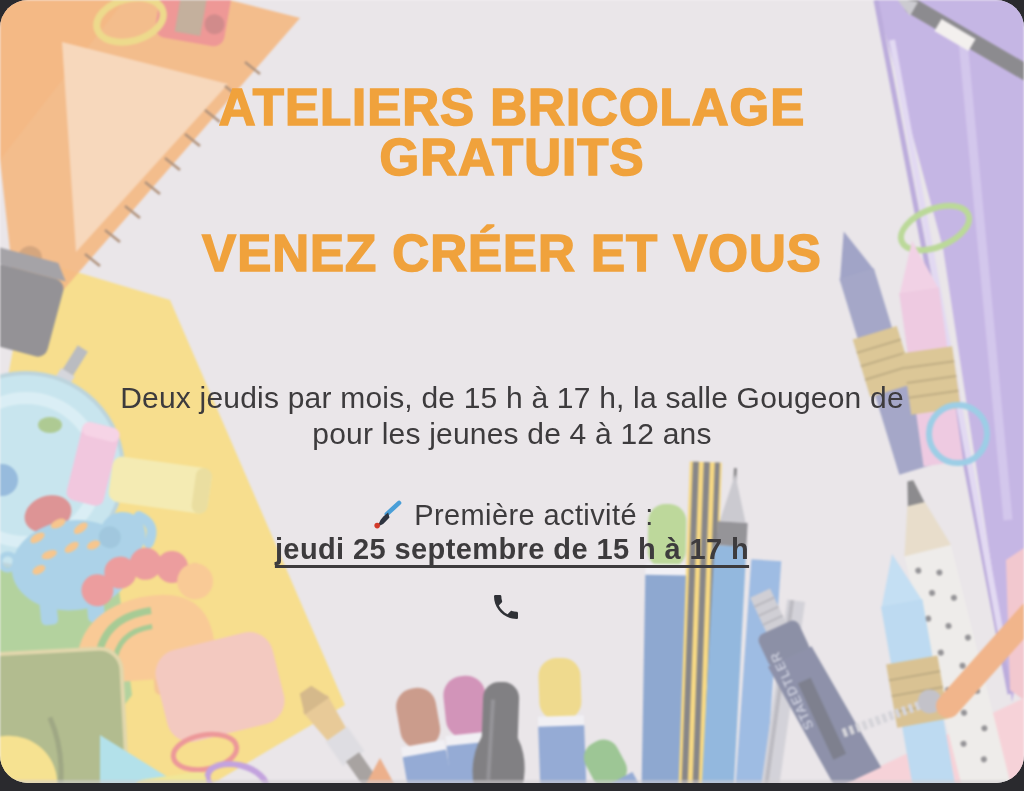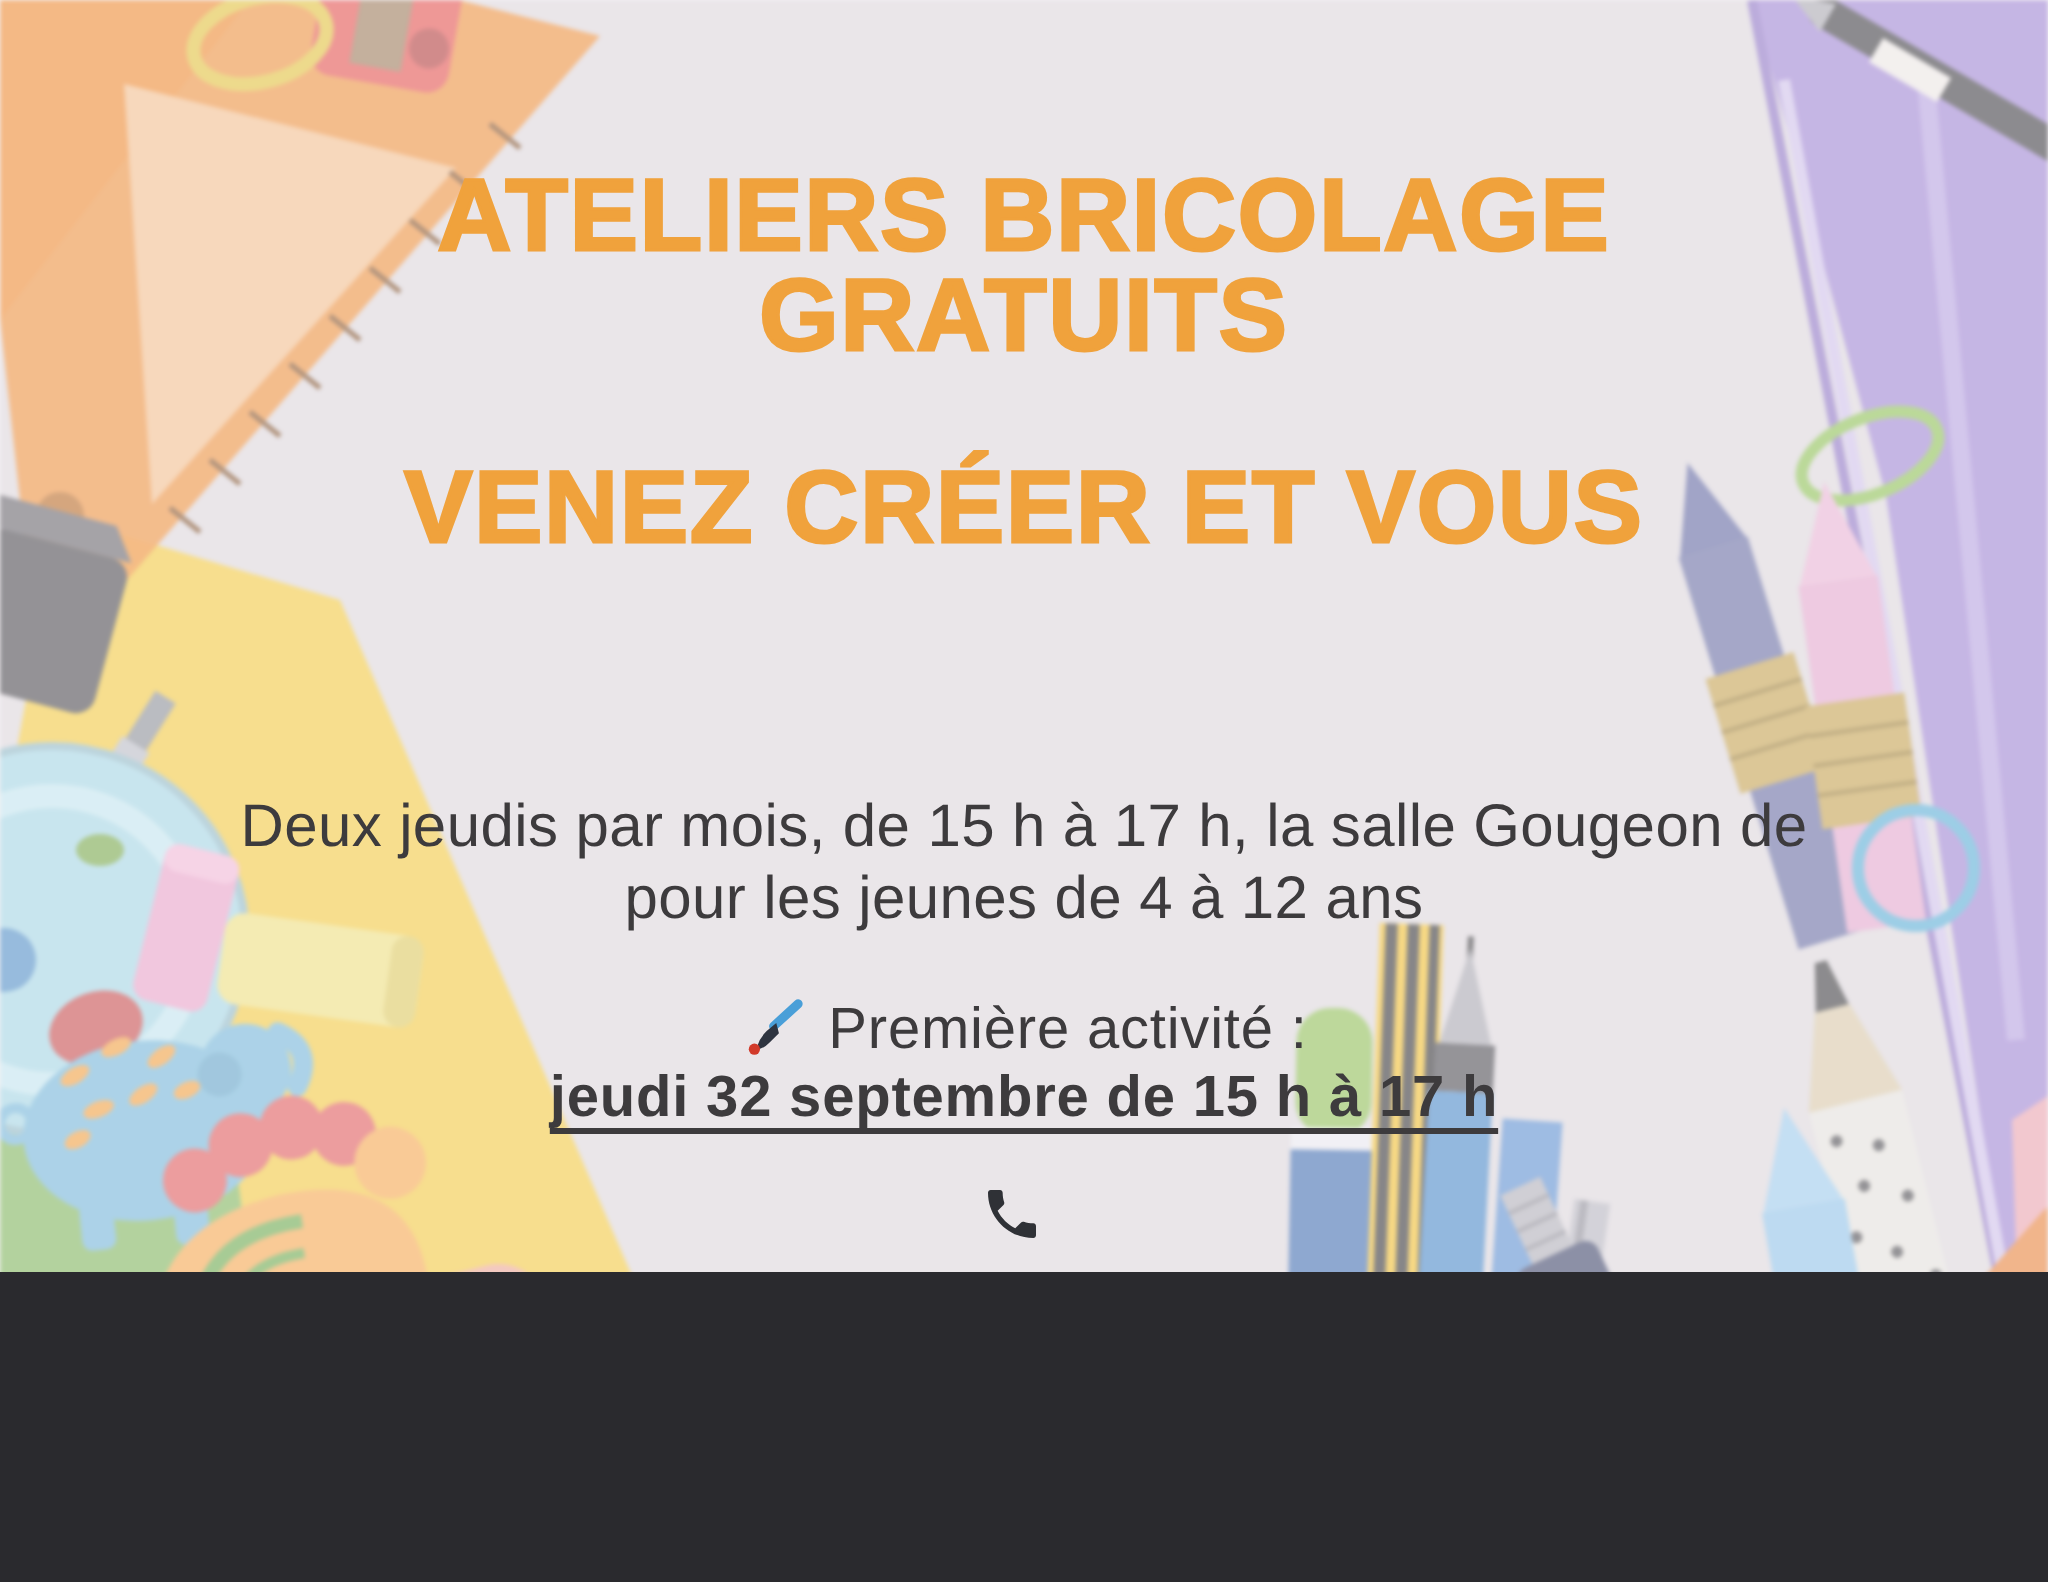--- a/index.html
+++ b/index.html
@@ -2,38 +2,39 @@
 <html style="--title_orange: #F0A23C; --text_dark: #3D3B3D; --background: #EFECEF;"><head>
 <meta charset="utf-8">
 <style>
   :root{
     --title_orange:#F0A23C;
     --text_dark:#3D3B3D;
     --background:#EFECEF;
   }
   html,body{margin:0;padding:0;background:#2a2a2e;}
   .poster{
-    position:relative;width:1024px;height:636px;overflow:hidden;
+    position:relative;width:1024px;height:783px;overflow:hidden;
     background:var(--background);
     font-family:"Liberation Sans",sans-serif;
+    border-radius:28px;
   }
   .photo{position:absolute;left:0;top:0;width:1024px;height:791px;filter:blur(1.1px);}
   .wash{position:absolute;inset:0;background:rgba(253,251,253,0.42);}
   .content{position:absolute;inset:0;text-align:center;color:var(--text_dark);}
   .title,.subtitle{
     position:absolute;left:0;right:0;margin:0;
     color:var(--title_orange);
     font-size:51px;line-height:50px;font-weight:900;letter-spacing:1px;
     -webkit-text-stroke:1.6px var(--title_orange);
   }
   .title{top:83px;}
   .subtitle{top:229px;}
   .tline{display:block;}
   .body-text{
-    position:absolute;top:380px;left:0;right:0;margin:16px;
+    position:absolute;top:380px;left:0;right:0;margin:0;
     font-size:30px;line-height:36px;font-weight:400;letter-spacing:.2px;
   }
   .bline{display:block;}
   .activity-line{
     position:absolute;top:499px;left:0;right:0;
     font-size:29px;font-weight:400;letter-spacing:.4px;
   }
   .date-line{
     position:absolute;top:533px;left:0;right:0;
     font-size:29px;font-weight:700;letter-spacing:.4px;
@@ -345,21 +346,21 @@
       <span class="icon">
         <svg width="32" height="32" viewBox="0 0 24 24">
           <path d="M21.8 2.2 L12.6 10.6" stroke="#4a9fd8" stroke-width="3.4" stroke-linecap="round" fill="none"></path>
           <path d="M13.6 9.4 L10 12.4 Q7.2 15.2 6.4 18.2 L5 19.6 Q8.6 19.4 11.2 16.6 L14.6 13.2 Z" fill="#2e3440"></path>
           <circle cx="5.4" cy="19.2" r="2.1" fill="#d23a2a"></circle>
         </svg>
       </span><span>Première activité :</span>
     </div>
 
     <div class="date-line">
-      <span class="underlined">jeudi 32 septembre de 15 h à 17 h</span>
+      <span class="underlined">jeudi 25 septembre de 15 h à 17 h</span>
     </div>
 
     <div class="contact">
       <div>
         <span class="icon">
           <svg width="32" height="32" viewBox="0 0 24 24">
             <path fill="#2f3136" d="M6.62 10.79c1.44 2.83 3.76 5.14 6.59 6.59l2.2-2.21c.27-.27.67-.36 1.02-.24 1.12.37 2.33.57 3.57.57.55 0 1 .45 1 1V20c0 .55-.45 1-1 1-9.39 0-17-7.61-17-17 0-.55.45-1 1-1h3.5c.55 0 1 .45 1 1 0 1.25.2 2.45.57 3.57.11.35.03.74-.25 1.02l-2.2 2.2z"></path>
           </svg>
         </span>
       </div>

